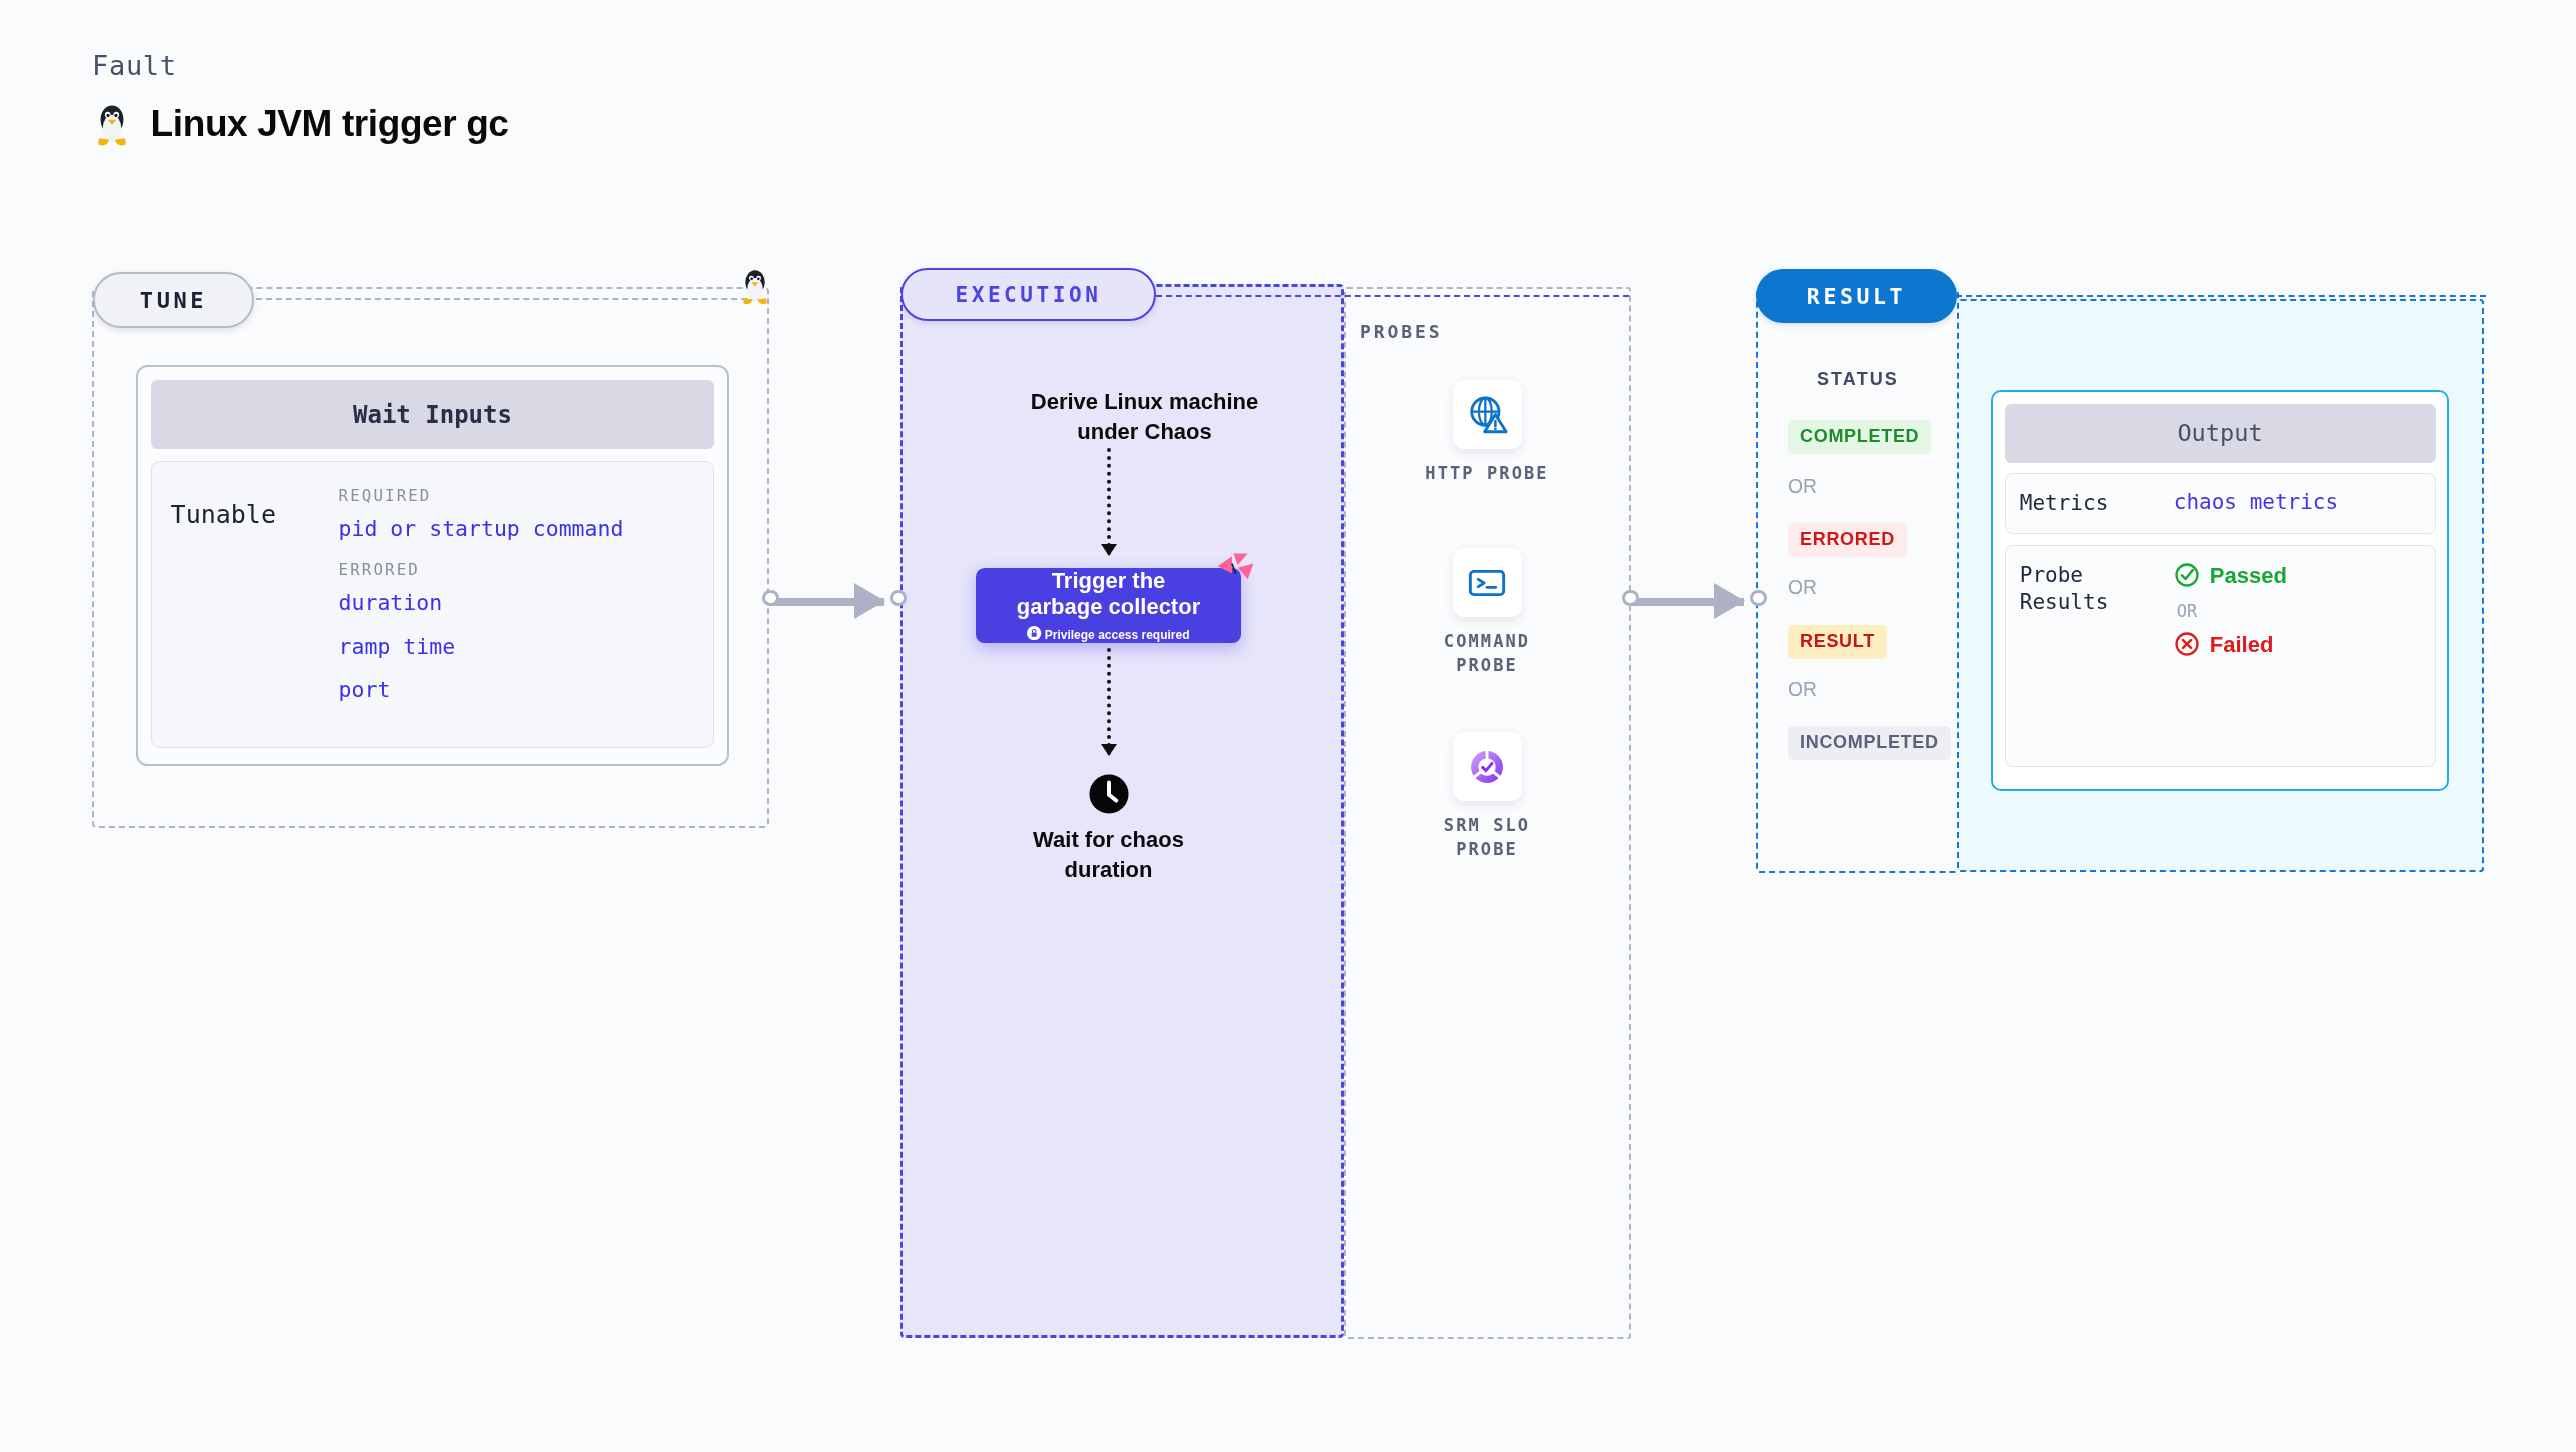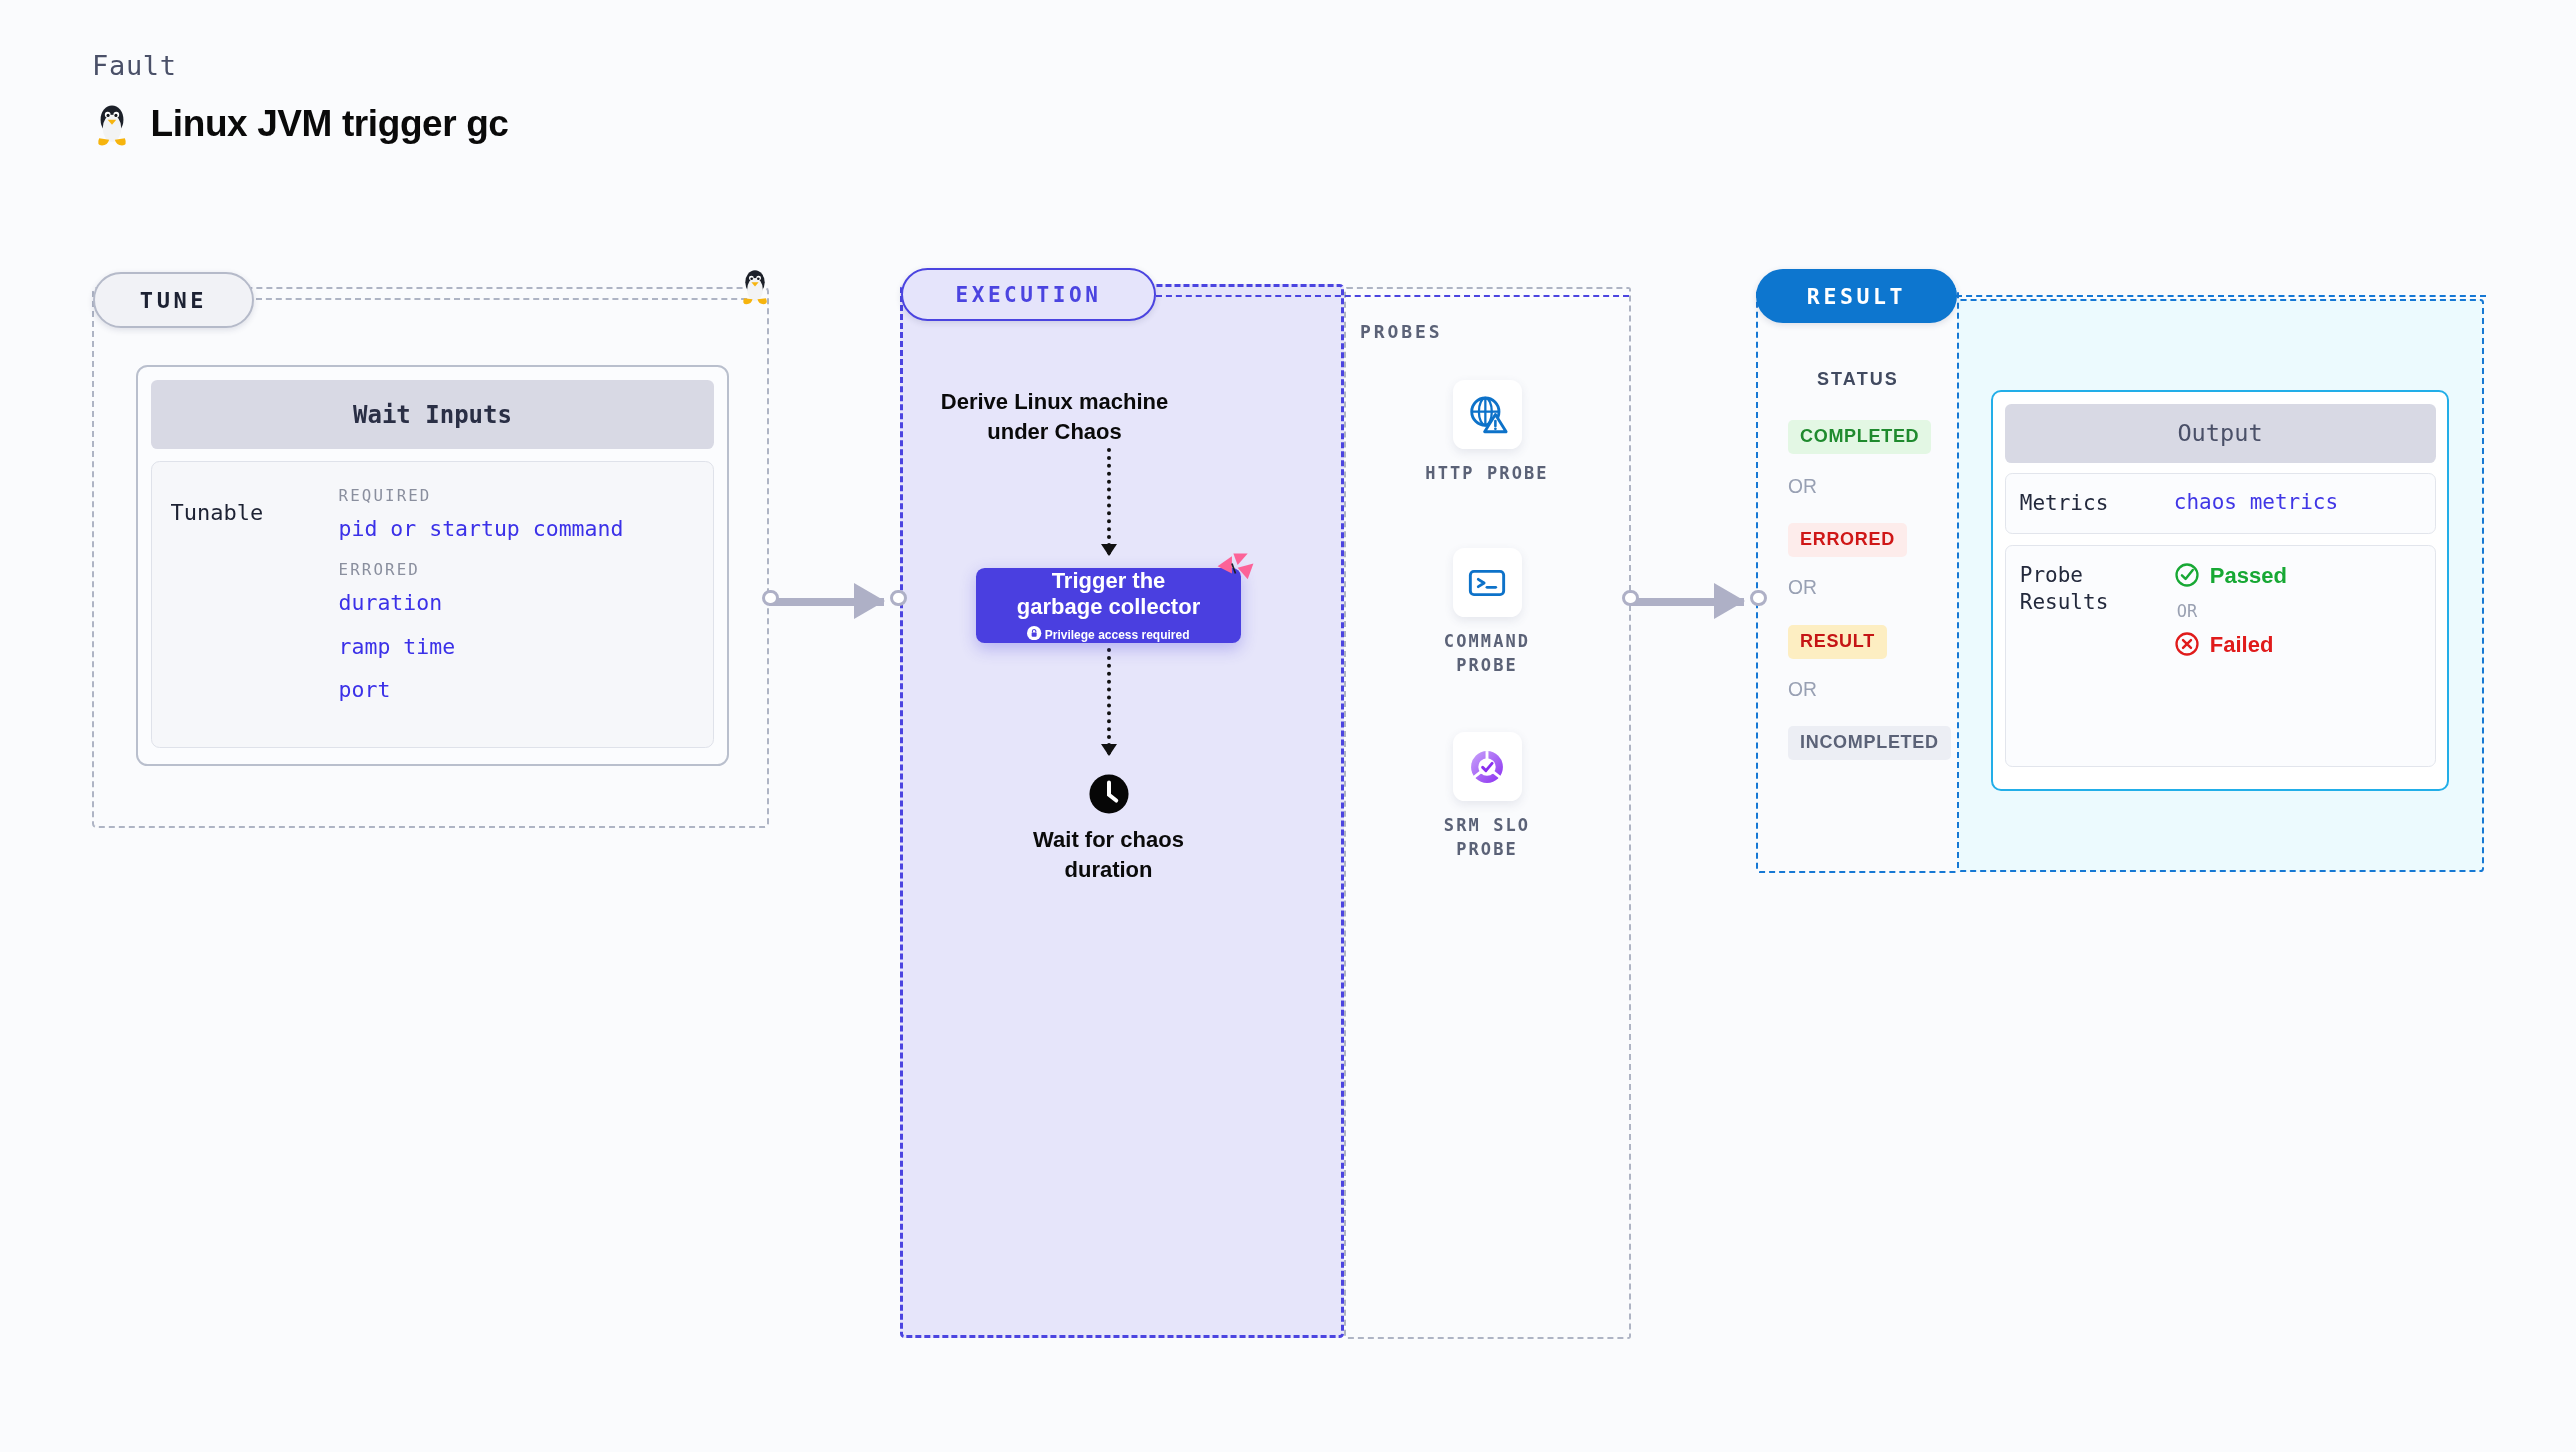--- a/index.html
+++ b/index.html
@@ -50,21 +50,21 @@
     font-family:"DejaVu Sans Mono","Liberation Mono",monospace;
     font-size:24px;color:#2a2f45;font-weight:bold;
   }
   #tunable-box{
     margin-top:11.5px;border:1.4px solid #dfe2ea;border-radius:8.6px;
     background:#f6f7fa;height:287px;box-sizing:border-box;
     display:flex;padding:24px 18.6px;
   }
   #tunable-label{
     font-family:"DejaVu Sans Mono","Liberation Mono",monospace;
-    font-size:22px;color:#1d2233;width:168px;padding-top:14.3px;
+    font-size:25px;color:#1d2233;width:168px;padding-top:14.3px;
   }
   #tunable-values{flex:1;}
   .group-label{
     font-family:"DejaVu Sans Mono","Liberation Mono",monospace;
     font-size:15.8px;color:#8a8f9e;letter-spacing:2.1px;margin-bottom:11.5px;
   }
   .tune-item{
     font-family:"DejaVu Sans Mono","Liberation Mono",monospace;
     font-size:21.5px;color:#3b31e8;margin-bottom:18.6px;
   }
@@ -85,21 +85,21 @@
   #probes-label{
     position:absolute;left:1360px;top:321px;
     font-family:"DejaVu Sans Mono","Liberation Mono",monospace;
     font-size:18px;color:#5b6277;letter-spacing:2.9px;font-weight:bold;z-index:6;
   }
 
   .exec-step-text{
     position:absolute;text-align:center;font-size:22px;font-weight:bold;
     color:#0a0a0a;line-height:1.35;width:301px;
   }
-  #derive-text{left:904px;top:387px;}
+  #derive-text{left:994px;top:387px;}
   #wait-text{left:958px;top:825px;}
 
   .dotted-arrow{position:absolute;width:4.3px;}
   .dotted-arrow .line{
     width:0;height:100%;border-left:4.3px dotted #111;margin:0 auto;
   }
   .dotted-arrow .head{
     position:absolute;left:-6.4px;bottom:-1.4px;width:0;height:0;
     border-left:8.6px solid transparent;border-right:8.6px solid transparent;
     border-top:12px solid #111;

